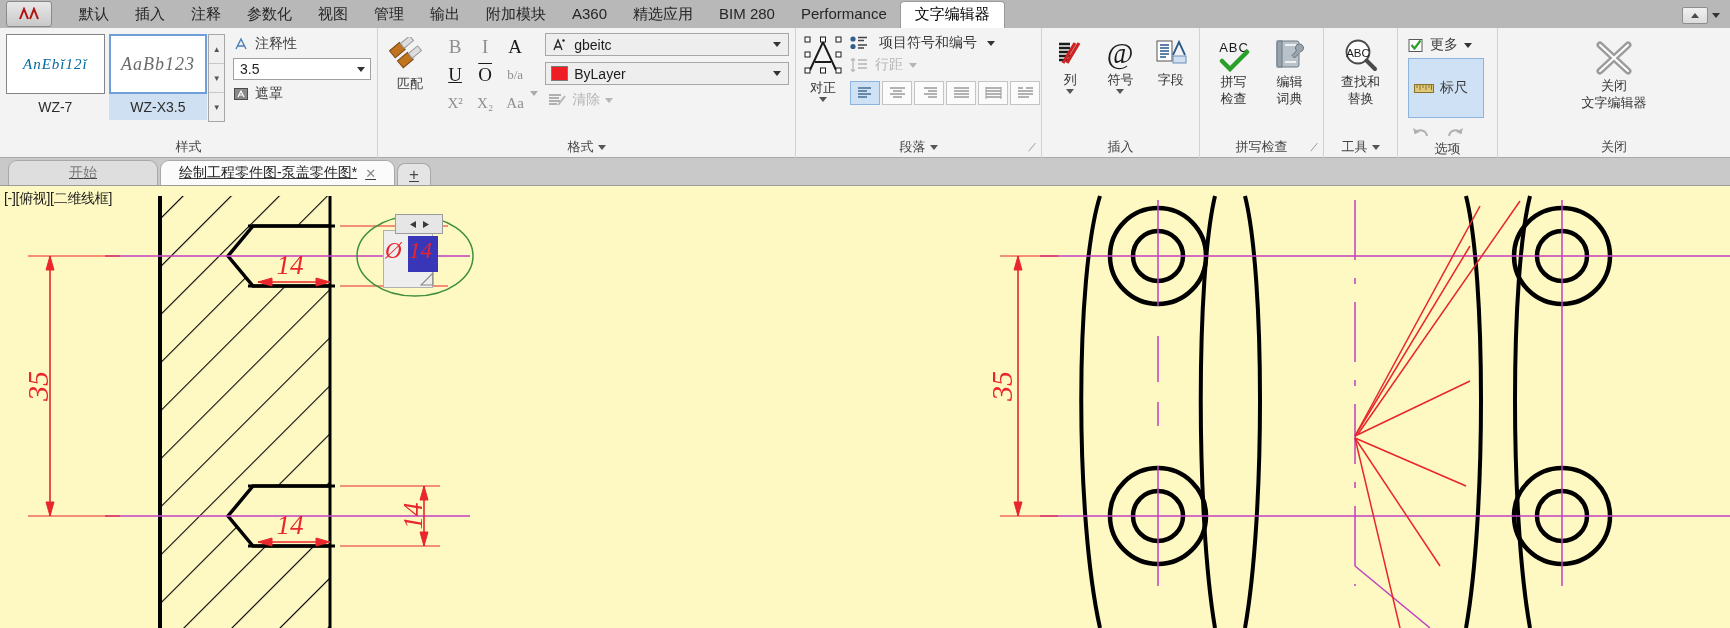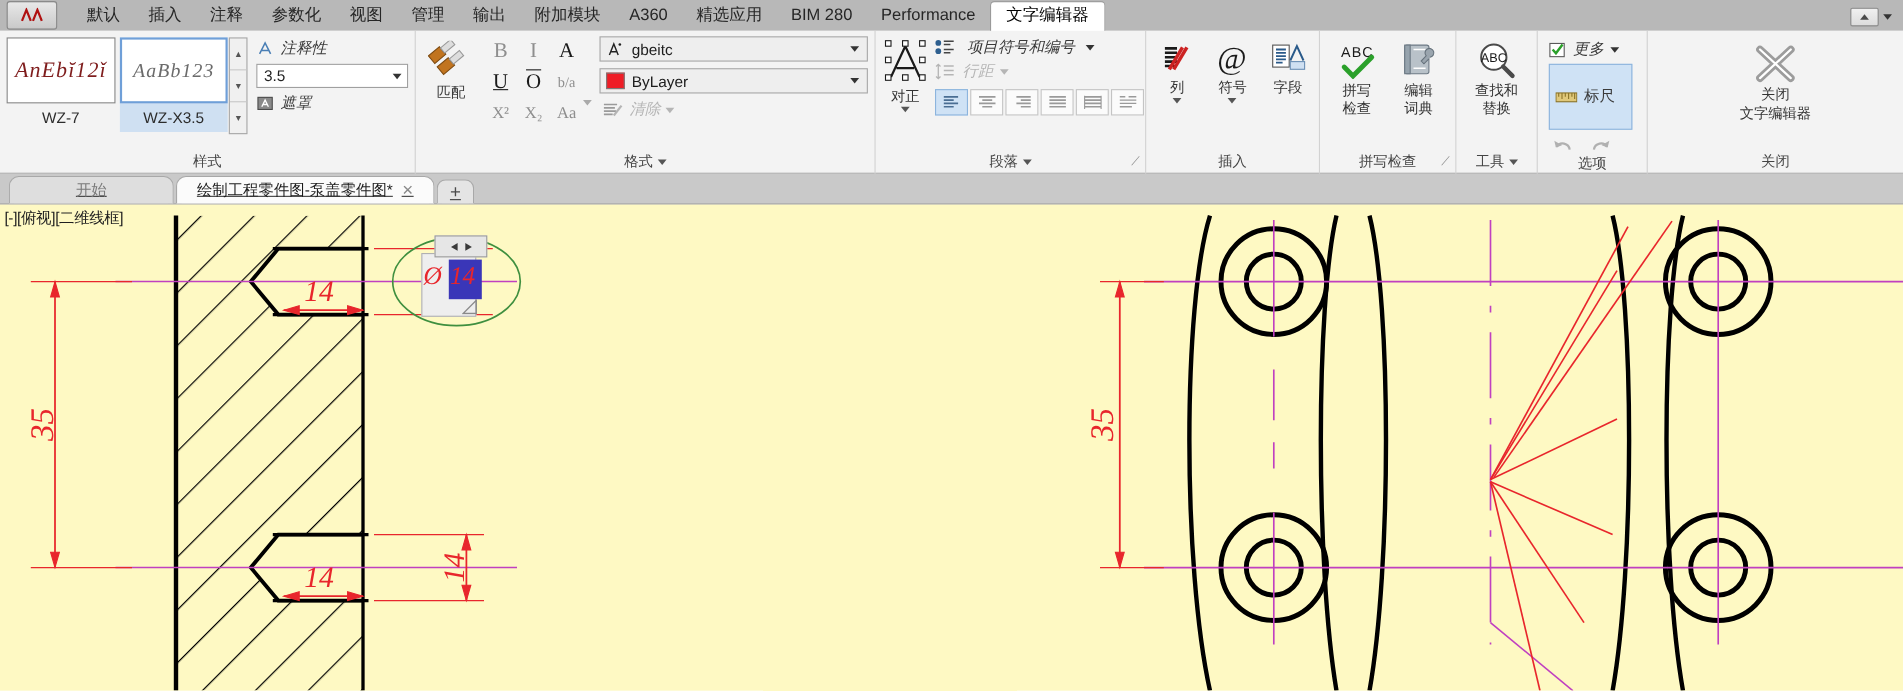--- a/index.html
+++ b/index.html
@@ -95,21 +95,21 @@
   .gal-scroll {
     width:17px; height:88px; margin-left:1px;
     display:flex; flex-direction:column;
     border:1px solid #a6a6a6; background:#f0f0f0;
   }
   .gal-scroll div { flex:1; display:flex; align-items:center; justify-content:center; border-bottom:1px solid #c8c8c8; font-size:8px; color:#555; }
   .gal-scroll div:last-child { border-bottom:none; }
 
   
   .col { display:flex; flex-direction:column; }
-  .row { display:flex; align-items:center;font-style:italic; }
+  .row { display:flex; align-items:center; }
   .lbl { font-size:14px; color:#3a3a3a; white-space:nowrap; }
   .lbl.dim { color:#b5b5b5; }
   .ico { display:inline-flex; align-items:center; justify-content:center; }
 
   .hfield {
     width:138px; height:22px; background:#fff; border:1px solid #a0a0a0;
     display:flex; align-items:center; padding-left:6px; font-size:14px; color:#222;
     justify-content:space-between;
   }
   .hfield .ar { margin-right:5px; }
@@ -205,21 +205,21 @@
       </div>
     <span class="caret"></span>
   </div>
 </div>
 
 <div class="ribbon">
 
   <div class="panel" style="width:378px">
     <div class="panel-body" style="padding-top:6px">
       <div class="stylecell">
-        <div class="stylebox" style="font-size:20px;color:#7f1d1d">AnEbĭ12ǐ</div>
+        <div class="stylebox" style="font-size:15px;color:#0369a1">AnEbĭ12ǐ</div>
         <div class="stylename">WZ-7</div>
       </div>
       <div class="stylecell sel" style="margin-left:4px">
         <div class="stylebox">AaBb123</div>
         <div class="stylename">WZ-X3.5</div>
       </div>
       <div class="gal-scroll">
         <div>▲</div>
         <div>▼</div>
         <div>▼</div>

